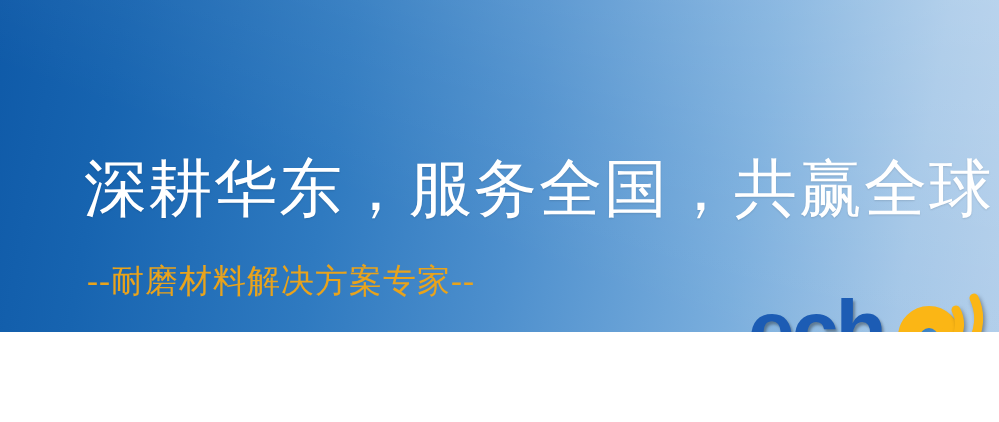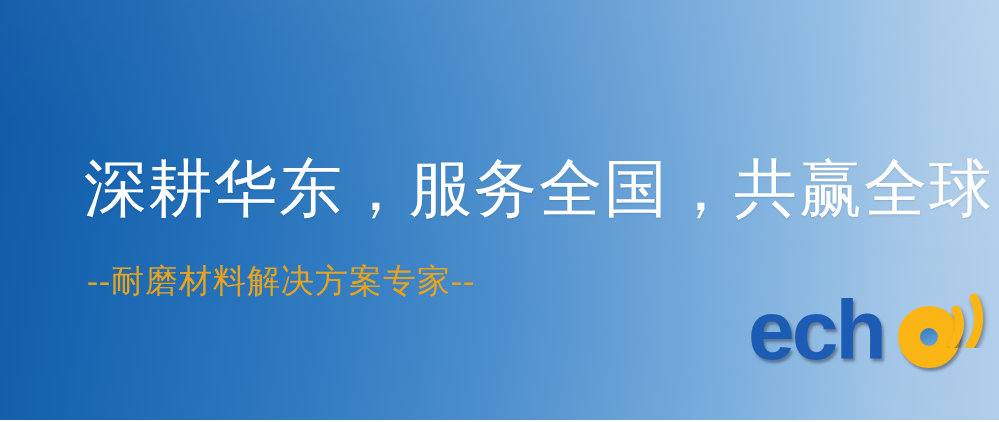--- a/index.html
+++ b/index.html
@@ -3,21 +3,21 @@
 <meta charset="utf-8">
 <style>
   html, body {
     margin: 0;
     padding: 0;
     background: #ffffff;
   }
   #banner {
     position: relative;
     width: 999px;
-    height: 420px;
+    height: 332px;
     overflow: hidden;
     background: linear-gradient(100deg,
         #0f5aa8 0%,
         #1764b0 12%,
         #2f7ac0 34%,
         #4d8fcd 52%,
         #7aaedd 74%,
         #a3c6e7 90%,
         #b0cdea 100%);
     font-family: "Liberation Sans", sans-serif;

